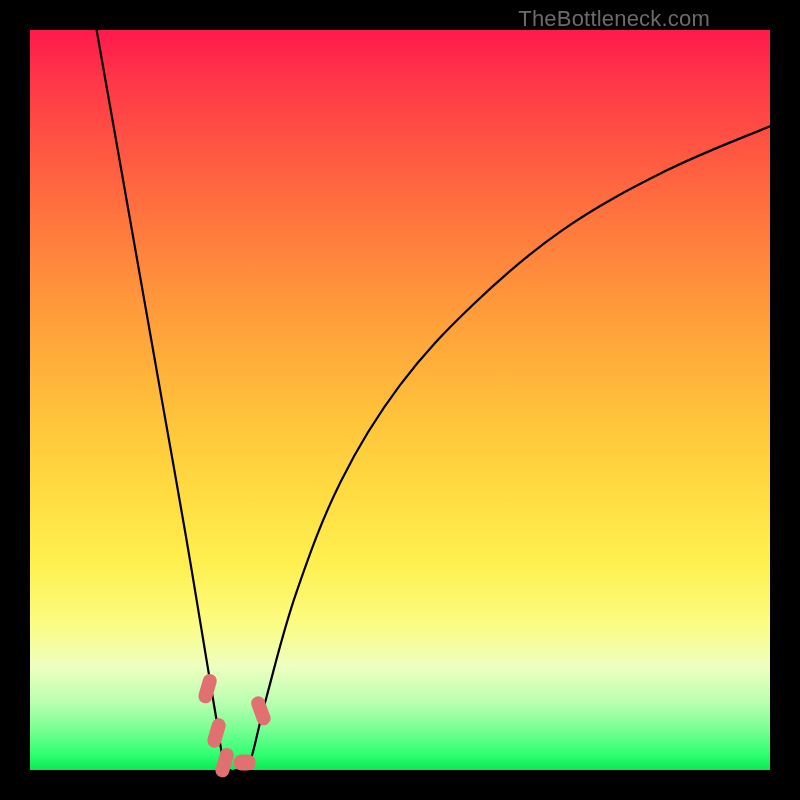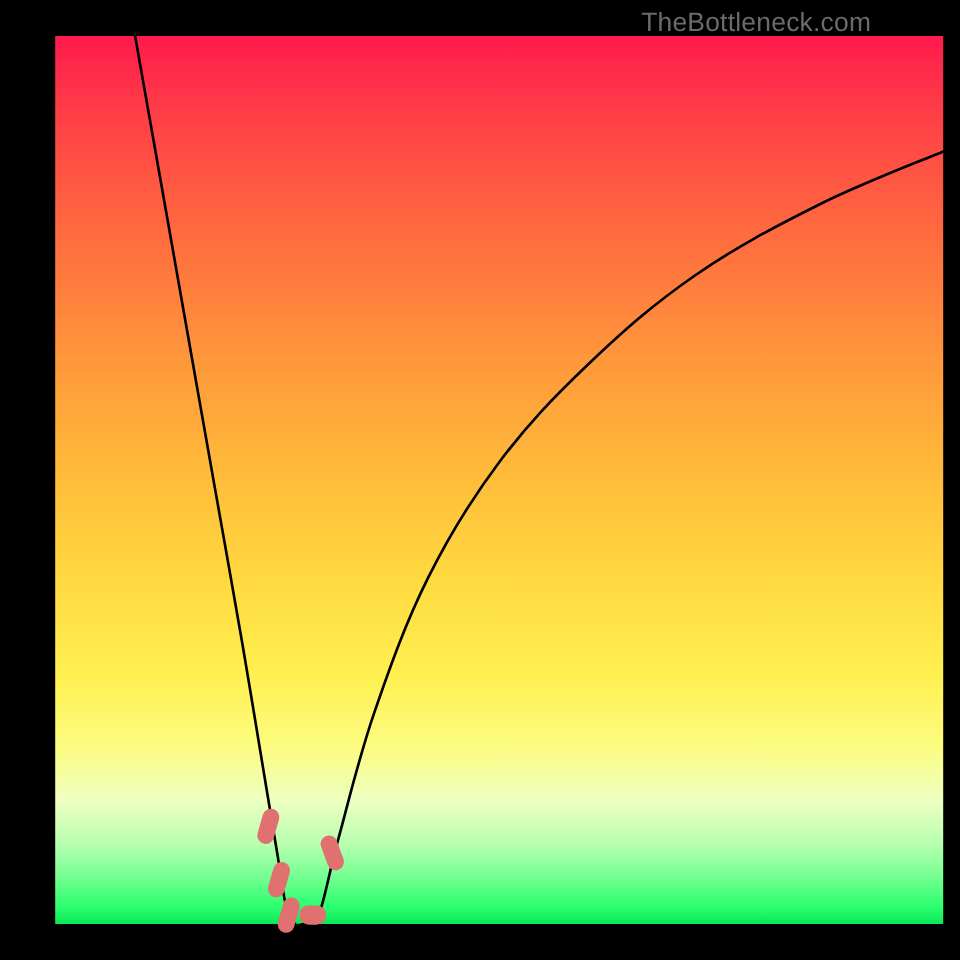--- a/index.html
+++ b/index.html
@@ -6,21 +6,21 @@
     margin: 0;
     padding: 0;
     width: 800px;
     height: 800px;
     overflow: hidden;
     background: #000;
     font-family: Arial, Helvetica, sans-serif;
   }
   .frame {
     position: absolute;
-    left: 16px;
+    left: 0;
     top: 0;
     width: 724px;
     height: 800px;
     background: #000;
   }
   .plot {
     position: absolute;
     left: 30px;
     top: 30px;
     width: 740px;

